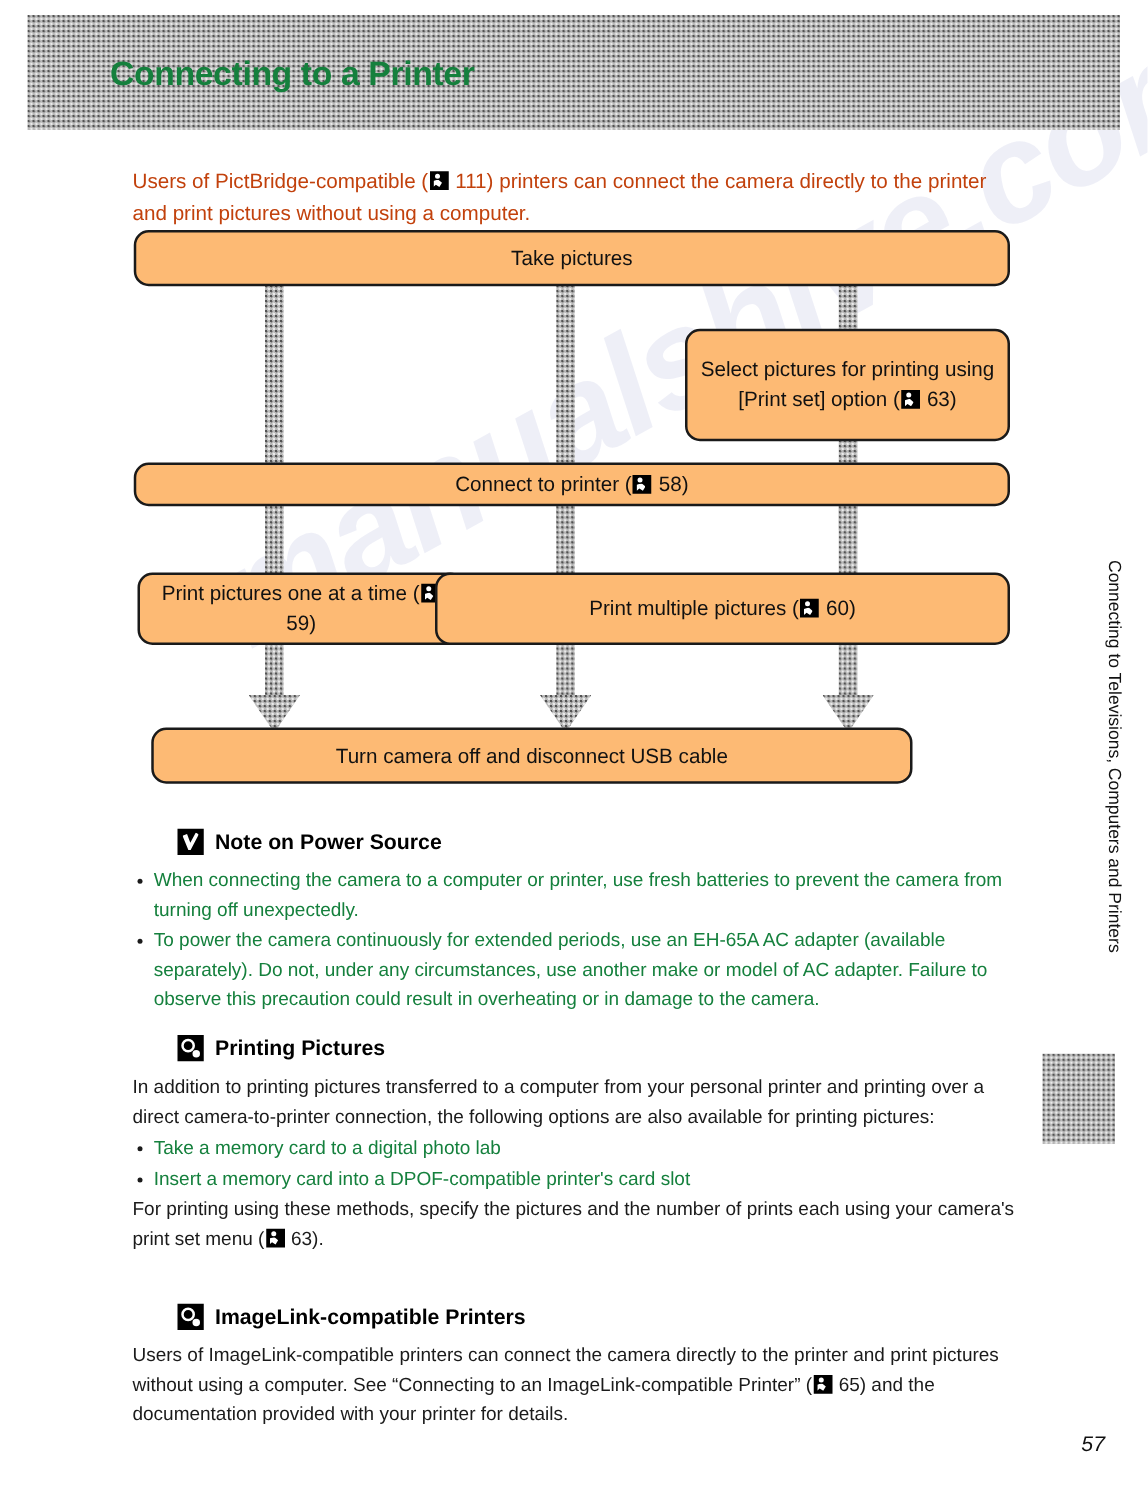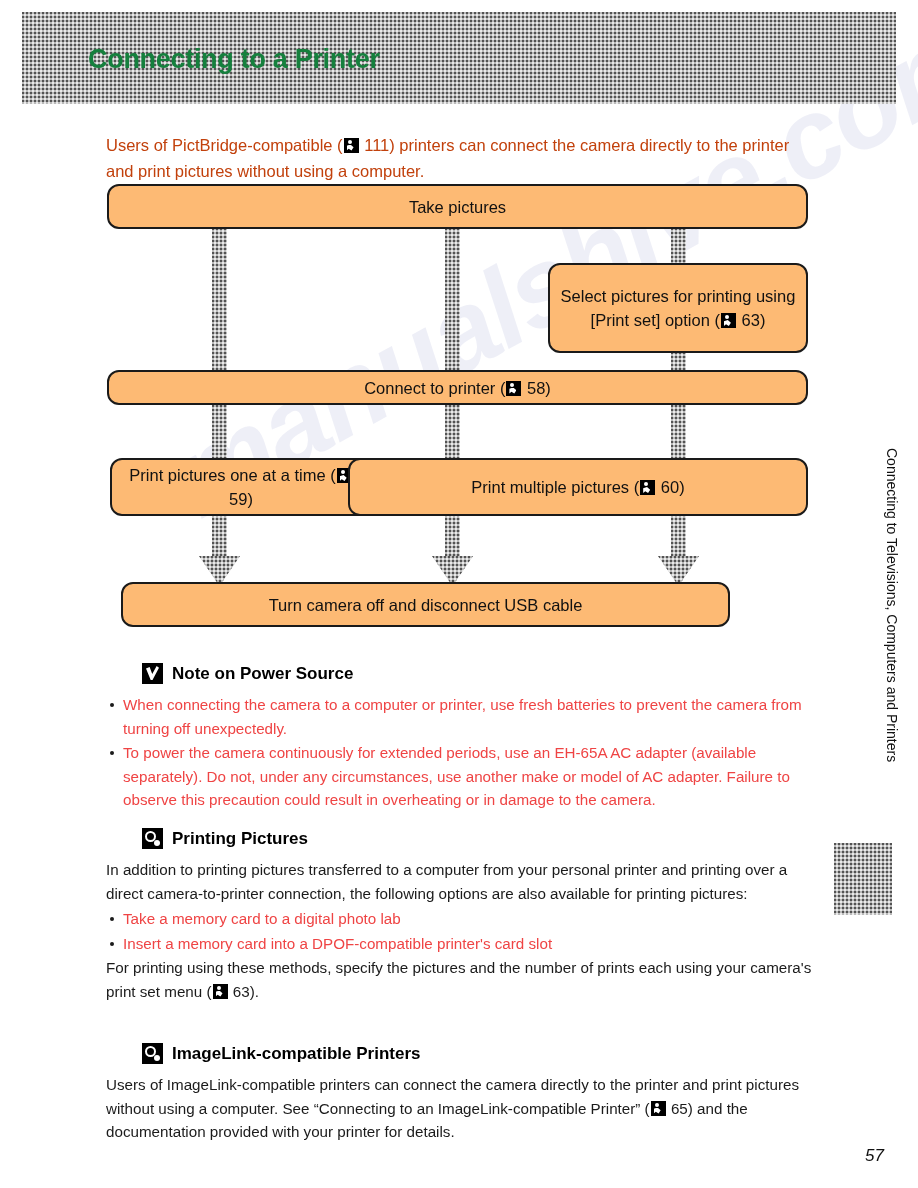--- a/index.html
+++ b/index.html
@@ -98,21 +98,21 @@
     content:"";position:absolute;left:12px;top:12px;width:6px;height:6px;
     background:#fff;border-radius:50%;
   }
 
   .ptext{
     font-size:15.2px;line-height:23.5px;color:#1b1b1b;margin:0 0 2px 0;
   }
   ul.blist{margin:0;padding:0;list-style:none;}
   ul.blist li{
     position:relative;padding-left:17px;
-    font-size:15.2px;line-height:23.5px;color:#ef4444;margin-bottom:1px;
+    font-size:15.2px;line-height:23.5px;color:#15803d;margin-bottom:1px;
   }
   ul.blist li::before{
     content:"";position:absolute;left:4px;top:10px;
     width:4px;height:4px;border-radius:50%;background:#1b1b1b;
   }
 
   
   .side-text{
     position:absolute;right:18px;top:448px;
     font-size:14px;color:#111;white-space:nowrap;

